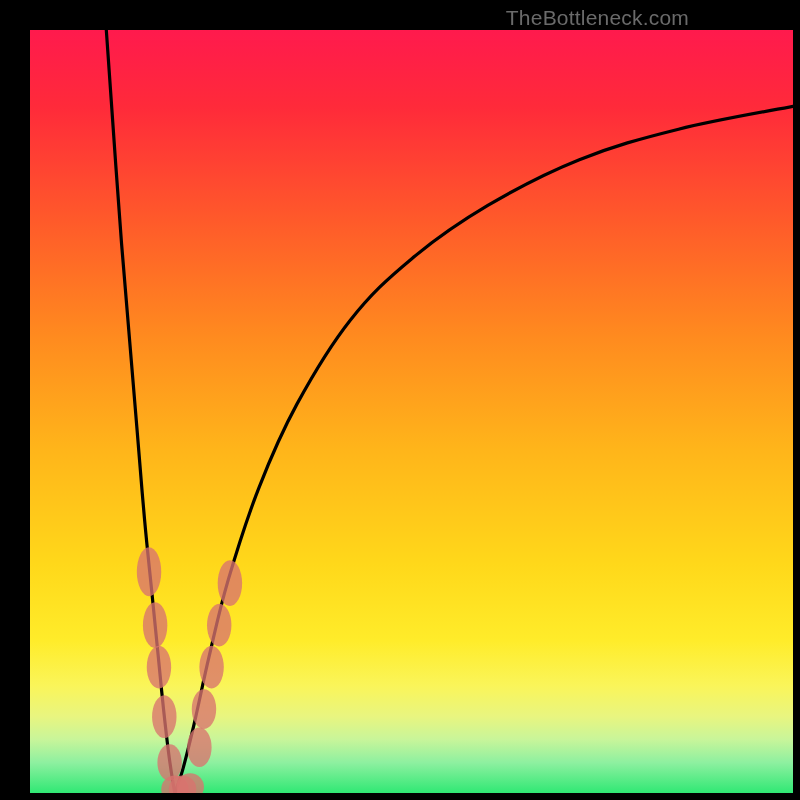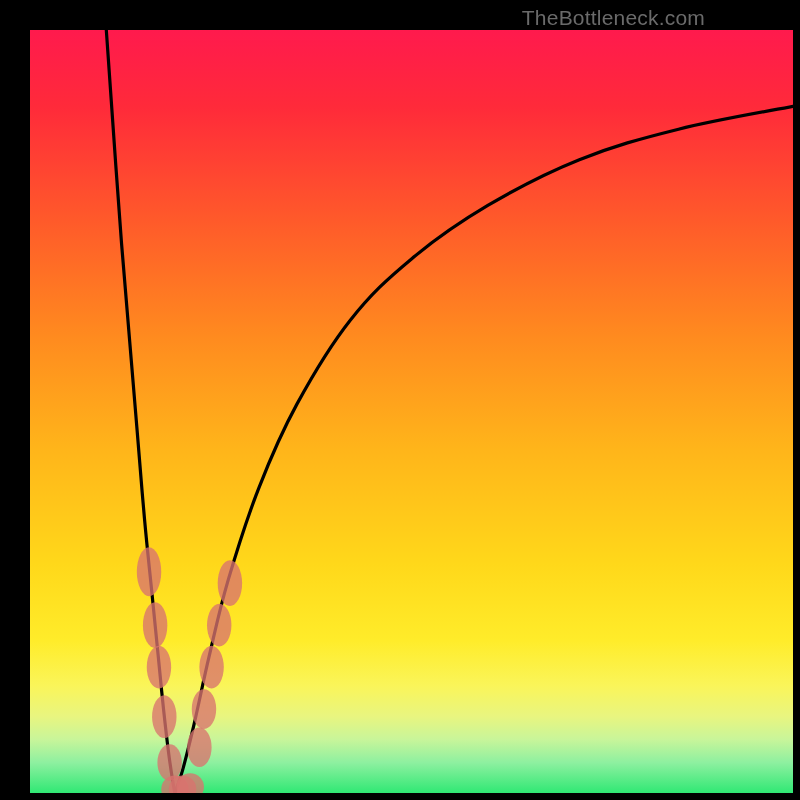--- a/index.html
+++ b/index.html
@@ -9,21 +9,20 @@
     height: 800px;
     overflow: hidden;
     background: #000;
     font-family: Arial, Helvetica, sans-serif;
   }
   .frame {
     position: relative;
     width: 699px;
     height: 800px;
     background: #000;
-    padding-left: 16px;
   }
   .plot-area {
     position: absolute;
     left: 30px;
     top: 30px;
     width: 763px;
     height: 763px;
     overflow: hidden;
     background: linear-gradient(
       to bottom,

